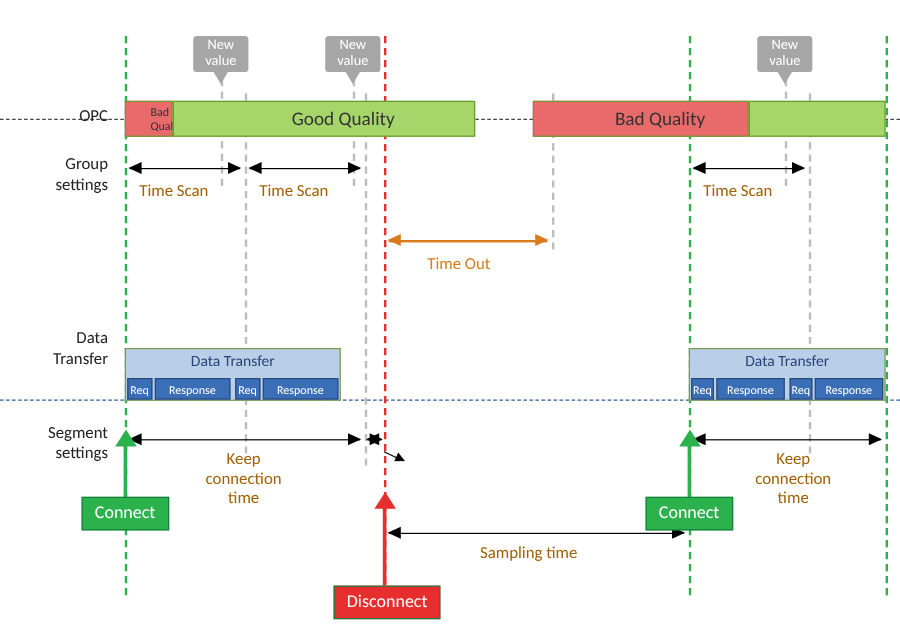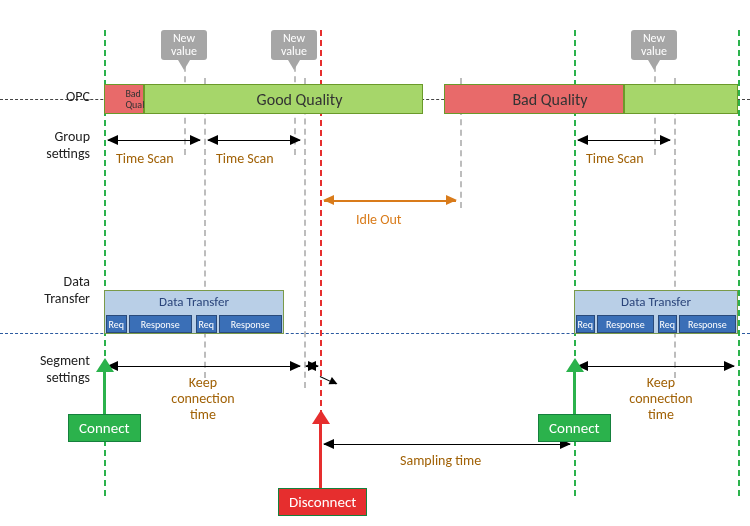--- a/index.html
+++ b/index.html
@@ -109,39 +109,39 @@
   <div class="callout" style="left:631px;top:30px;">
     <div class="bubble" style="white-space:pre-line;">New
 value</div>
     <div class="tail"></div>
   </div>
 
   <div class="seg bad" style="left:104px;width:40px;">
       <div class="seg-label" style="font-size:10px;line-height:11px;white-space:pre-line;">Bad
 Quality</div>
     </div>
-  <div class="seg good" style="left:144px;width:279px;">
+  <div class="seg good" style="left:144px;width:252px;">
       <div class="seg-label" style="font-size:16px;">Good Quality</div>
     </div>
   <div class="seg bad" style="left:444px;width:180px;">
       <div class="seg-label" style="font-size:16px;">Bad Quality</div>
     </div>
   <div class="seg good" style="left:624px;width:114px;">
       <div class="seg-label"></div>
     </div>
 
   <div class="harrow" style="left:108px;top:140px;width:92px;"></div>
   <div class="span-label" style="left:116px;top:150px;">Time Scan</div>
   <div class="harrow" style="left:208px;top:140px;width:92px;"></div>
   <div class="span-label" style="left:216px;top:150px;">Time Scan</div>
   <div class="harrow" style="left:578px;top:140px;width:92px;"></div>
   <div class="span-label" style="left:586px;top:150px;">Time Scan</div>
 
   <div class="harrow orange" style="left:324px;top:200px;width:132px;height:1.5px;"></div>
-  <div class="span-label orange" style="left:356px;top:211px;">Idle Out</div>
+  <div class="span-label orange" style="left:356px;top:211px;">Time Out</div>
 
   <div class="dt-panel" style="left:104px;width:180px;top:290px;">
     <div class="dt-title">Data Transfer</div>
     <div class="dt-cells">
       <div class="dt-cell dt-req">Req</div>
       <div class="dt-cell dt-resp">Response</div>
       <div class="dt-gap"></div>
       <div class="dt-cell dt-req">Req</div>
       <div class="dt-cell dt-resp">Response</div>
     </div>

